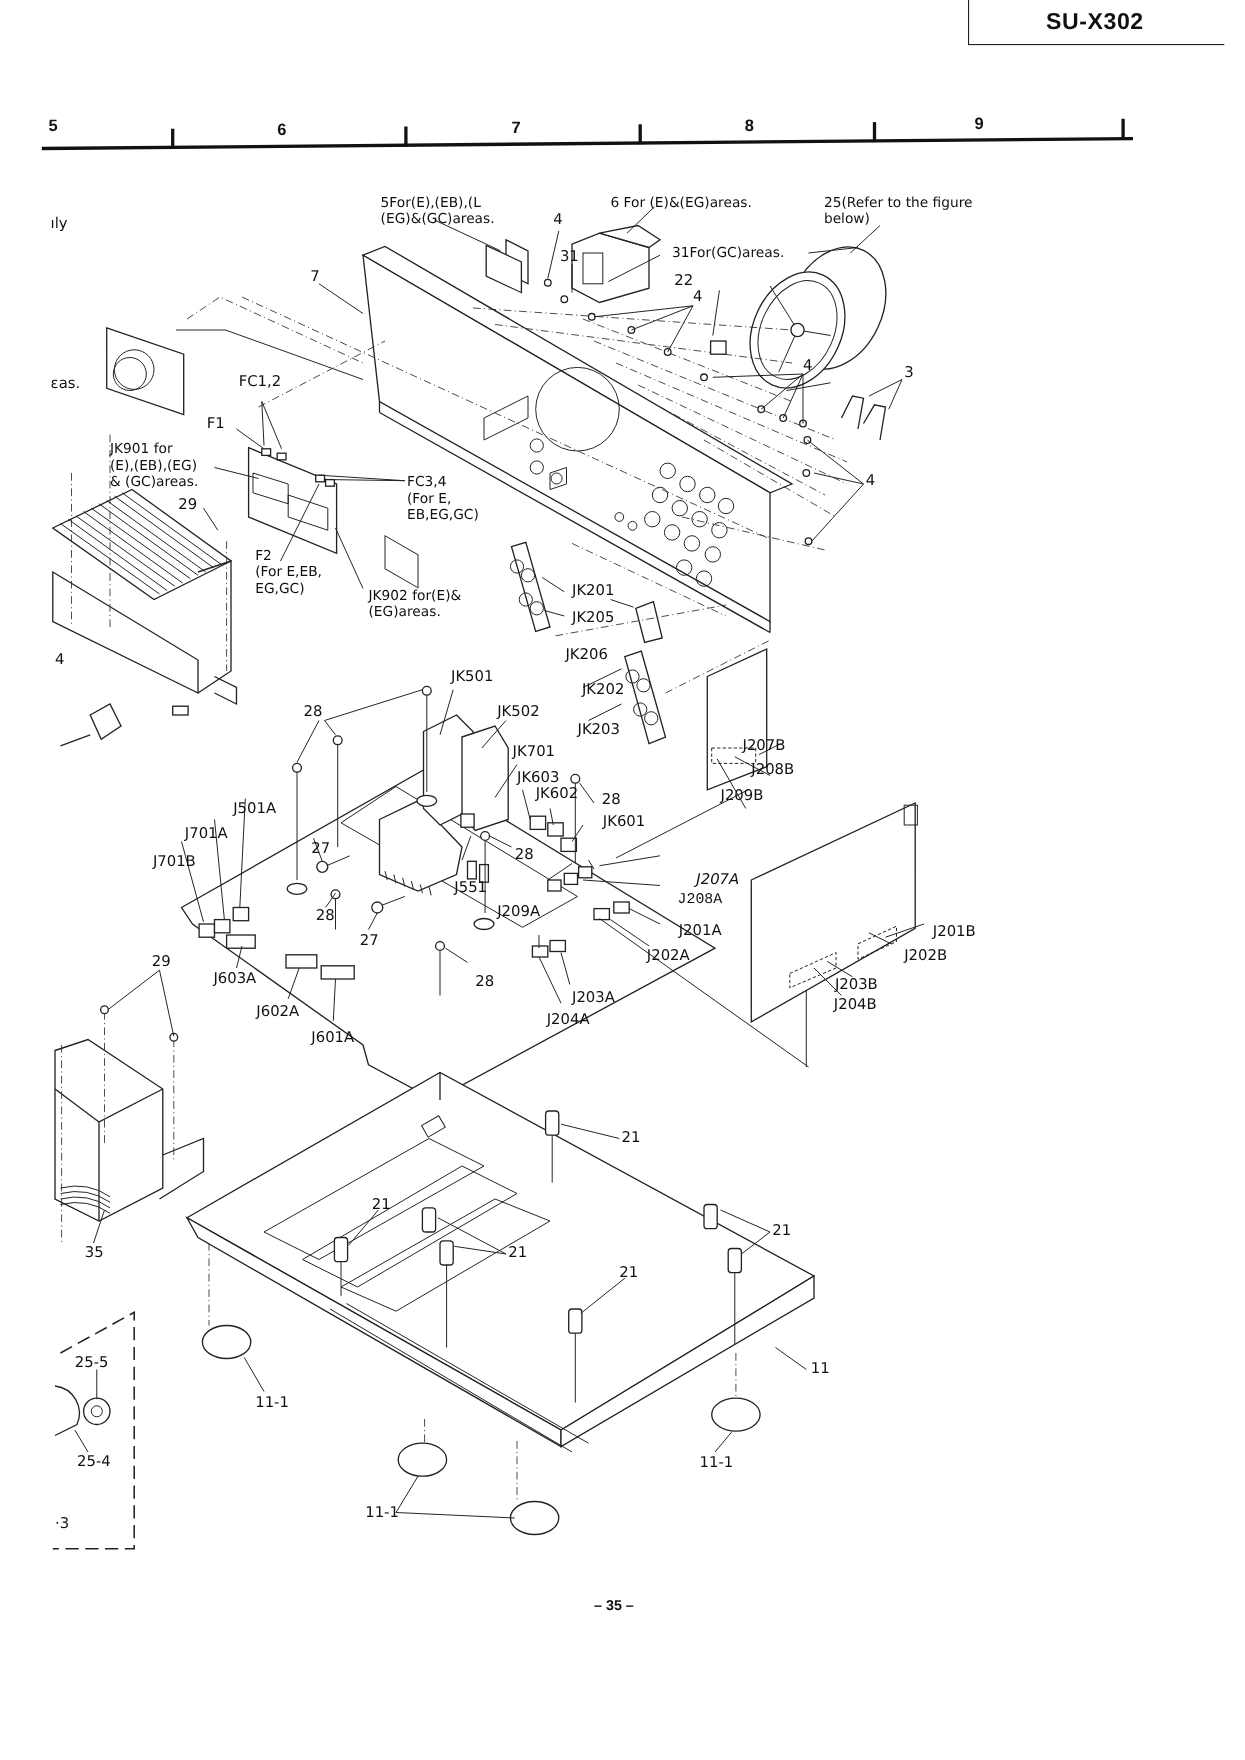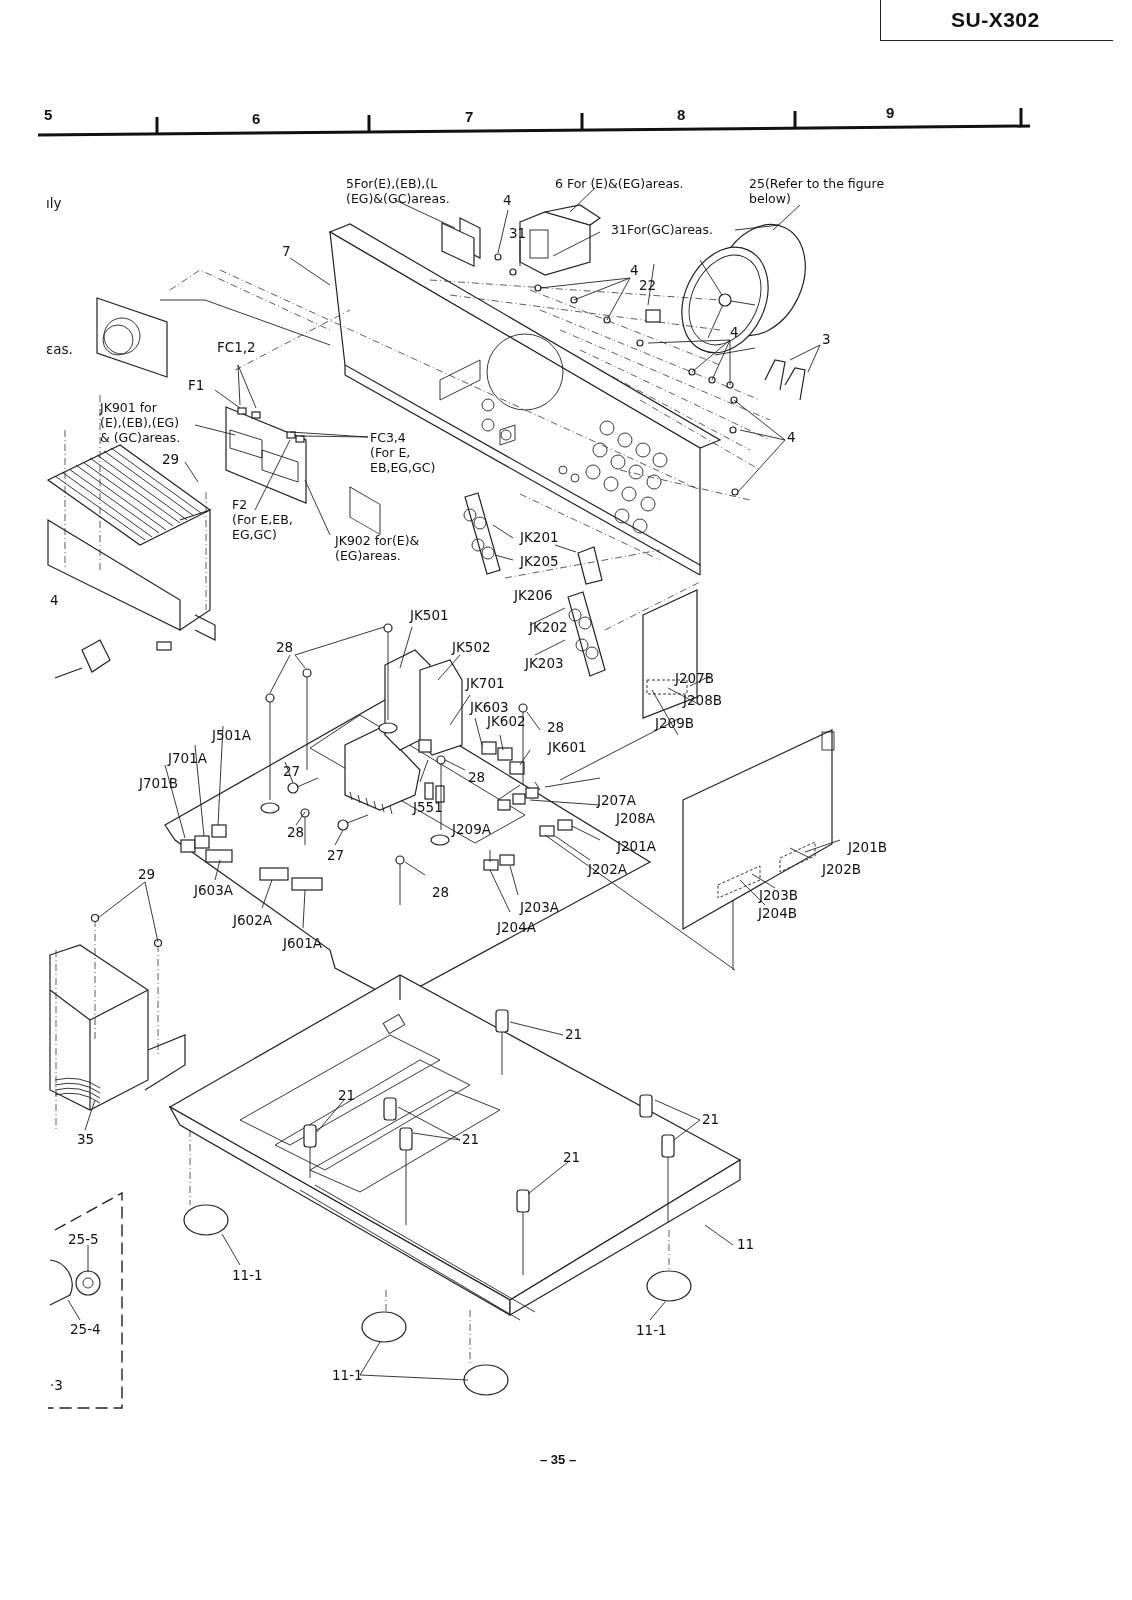--- a/index.html
+++ b/index.html
@@ -445,21 +445,21 @@
   </svg>
 
   <div class="lbl sm" style="left:346px; top:176px;">5For(E),(EB),(L
 (EG)&amp;(GC)areas.</div>
   <div class="lbl sm" style="left:555px; top:176px;">6 For (E)&amp;(EG)areas.</div>
   <div class="lbl sm" style="left:749px; top:176px;">25(Refer to the figure
 below)</div>
   <div class="lbl" style="left:503px; top:193px;">4</div>
   <div class="lbl" style="left:509px; top:226px;">31</div>
   <div class="lbl sm" style="left:611px; top:222px;">31For(GC)areas.</div>
-  <div class="lbl" style="left:639px; top:248px;margin-top:30px;">22</div>
+  <div class="lbl" style="left:613px; top:248px;">22</div>
   <div class="lbl" style="left:282px; top:244px;">7</div>
   <div class="lbl" style="left:630px; top:263px;">4</div>
   <div class="lbl" style="left:730px; top:325px;">4</div>
   <div class="lbl" style="left:822px; top:332px;">3</div>
   <div class="lbl" style="left:787px; top:430px;">4</div>
   <div class="lbl" style="left:46px; top:196px;">ıly</div>
   <div class="lbl" style="left:46px; top:342px;">ɛas.</div>
   <div class="lbl" style="left:217px; top:340px;">FC1,2</div>
   <div class="lbl" style="left:188px; top:378px;">F1</div>
   <div class="lbl sm" style="left:100px; top:400px;">JK901 for
@@ -488,22 +488,22 @@
   <div class="lbl" style="left:487px; top:714px;">JK602</div>
   <div class="lbl" style="left:547px; top:720px;">28</div>
   <div class="lbl" style="left:548px; top:740px;">JK601</div>
   <div class="lbl" style="left:212px; top:728px;">J501A</div>
   <div class="lbl" style="left:168px; top:751px;">J701A</div>
   <div class="lbl" style="left:139px; top:776px;">J701B</div>
   <div class="lbl" style="left:283px; top:764px;">27</div>
   <div class="lbl" style="left:468px; top:770px;">28</div>
   <div class="lbl" style="left:413px; top:800px;">J551</div>
   <div class="lbl" style="left:452px; top:822px;">J209A</div>
-  <div class="lbl" style="left:597px; top:793px;">J207A</div>
-  <div class="lbl" style="left:616px; top:811px;">J208A</div>
+  <div class="lbl" style="left:633px; top:793px;font-style:italic;">J207A</div>
+  <div class="lbl" style="left:616px; top:811px;font-family:Liberation Mono, monospace;">J208A</div>
   <div class="lbl" style="left:287px; top:825px;">28</div>
   <div class="lbl" style="left:327px; top:848px;">27</div>
   <div class="lbl" style="left:617px; top:839px;">J201A</div>
   <div class="lbl" style="left:588px; top:862px;">J202A</div>
   <div class="lbl" style="left:432px; top:885px;">28</div>
   <div class="lbl" style="left:194px; top:883px;">J603A</div>
   <div class="lbl" style="left:233px; top:913px;">J602A</div>
   <div class="lbl" style="left:283px; top:936px;">J601A</div>
   <div class="lbl" style="left:520px; top:900px;">J203A</div>
   <div class="lbl" style="left:497px; top:920px;">J204A</div>

